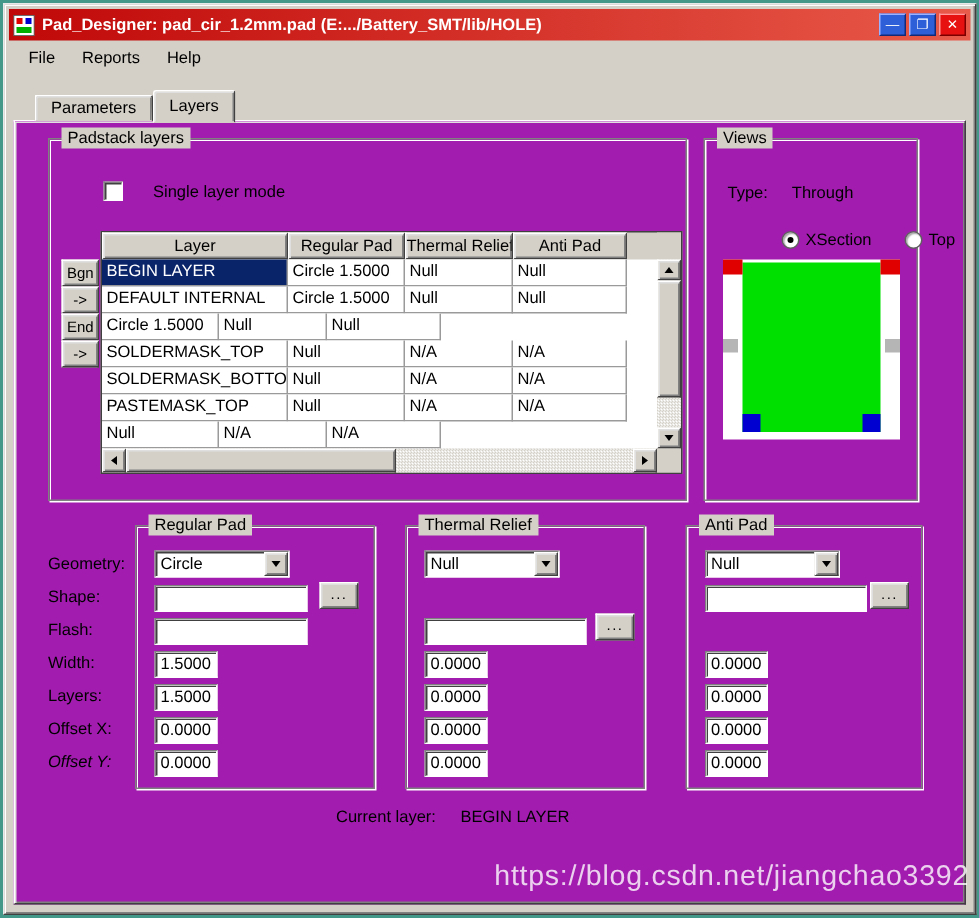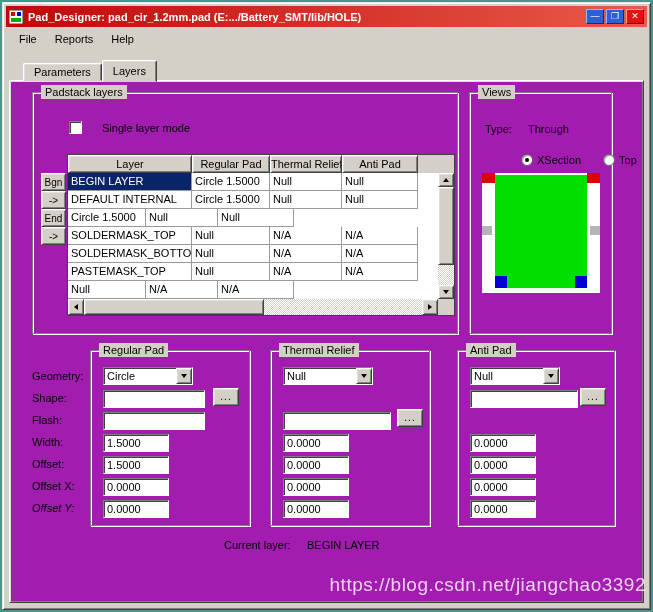--- a/index.html
+++ b/index.html
@@ -100,21 +100,21 @@
 
   .flabel { position:absolute; left:22px; height:16px; line-height:16px; }
   .lr0{top:287px;text-align:center;} .lr1{top:309px;} .lr2{top:331px;} .lr3{top:353px;} .lr4{top:375px;} .lr5{top:397px;} .lr6{top:419px;font-style:italic;}
 
   .combo { position:absolute; left:12px; top:16px; width:90px; height:18px; }
   .cval { display:block; line-height:16px; padding-left:3px; overflow:hidden; white-space:nowrap; margin-right:16px; }
   .dbtn { position:absolute; right:0; top:0; width:16px; height:16px; display:flex; align-items:center; justify-content:center; }
 
   .tf { position:absolute; left:12px; height:18px; font:11px "Liberation Sans", sans-serif; padding:0 3px; color:#000; }
   .f-r1{top:39px;} .f-r2{top:61px;} .f-r3{top:83px;} .f-r4{top:105px;} .f-r5{top:127px;} .f-r6{top:149px;}
-  .w102{width:102px;} .w108{width:108px;} .w66{width:66px;}
+  .w102{width:102px;} .w108{width:108px;} .w66{width:42px;}
   .browse { position:absolute; width:26px; height:18px; text-align:center; line-height:15px; font-size:10px; letter-spacing:1px; }
   .b-reg  { left:122px; top:37px; }
   .b-th   { left:126px; top:58px; }
   .b-anti { left:122px; top:37px; }
 
   .cl-label { position:absolute; left:214px; top:458px; }
   .cl-value { position:absolute; left:297px; top:458px; }
 
   .watermark { position:absolute; right:4px; bottom:13px; font-size:19px; letter-spacing:0.5px;
                color:rgba(255,255,255,0.8); white-space:nowrap; }
@@ -262,21 +262,21 @@
           <div class="pv-gray r"></div>
           <div class="pv-blue l"></div>
           <div class="pv-blue r"></div>
         </div>
       </div>
 
       <div class="flabel lr0">Geometry:</div>
       <div class="flabel lr1">Shape:</div>
       <div class="flabel lr2">Flash:</div>
       <div class="flabel lr3">Width:</div>
-      <div class="flabel lr4">Offset:</div>
+      <div class="flabel lr4">Layers:</div>
       <div class="flabel lr5">Offset X:</div>
       <div class="flabel lr6">Offset Y:</div>
 
       <div class="group g-reg">
         <span class="legend">Regular Pad</span>
         <div class="combo sk">
           <span class="cval">Circle</span>
           <span class="dbtn rs">
               <span class="tri tri-down"></span>
             </span>

